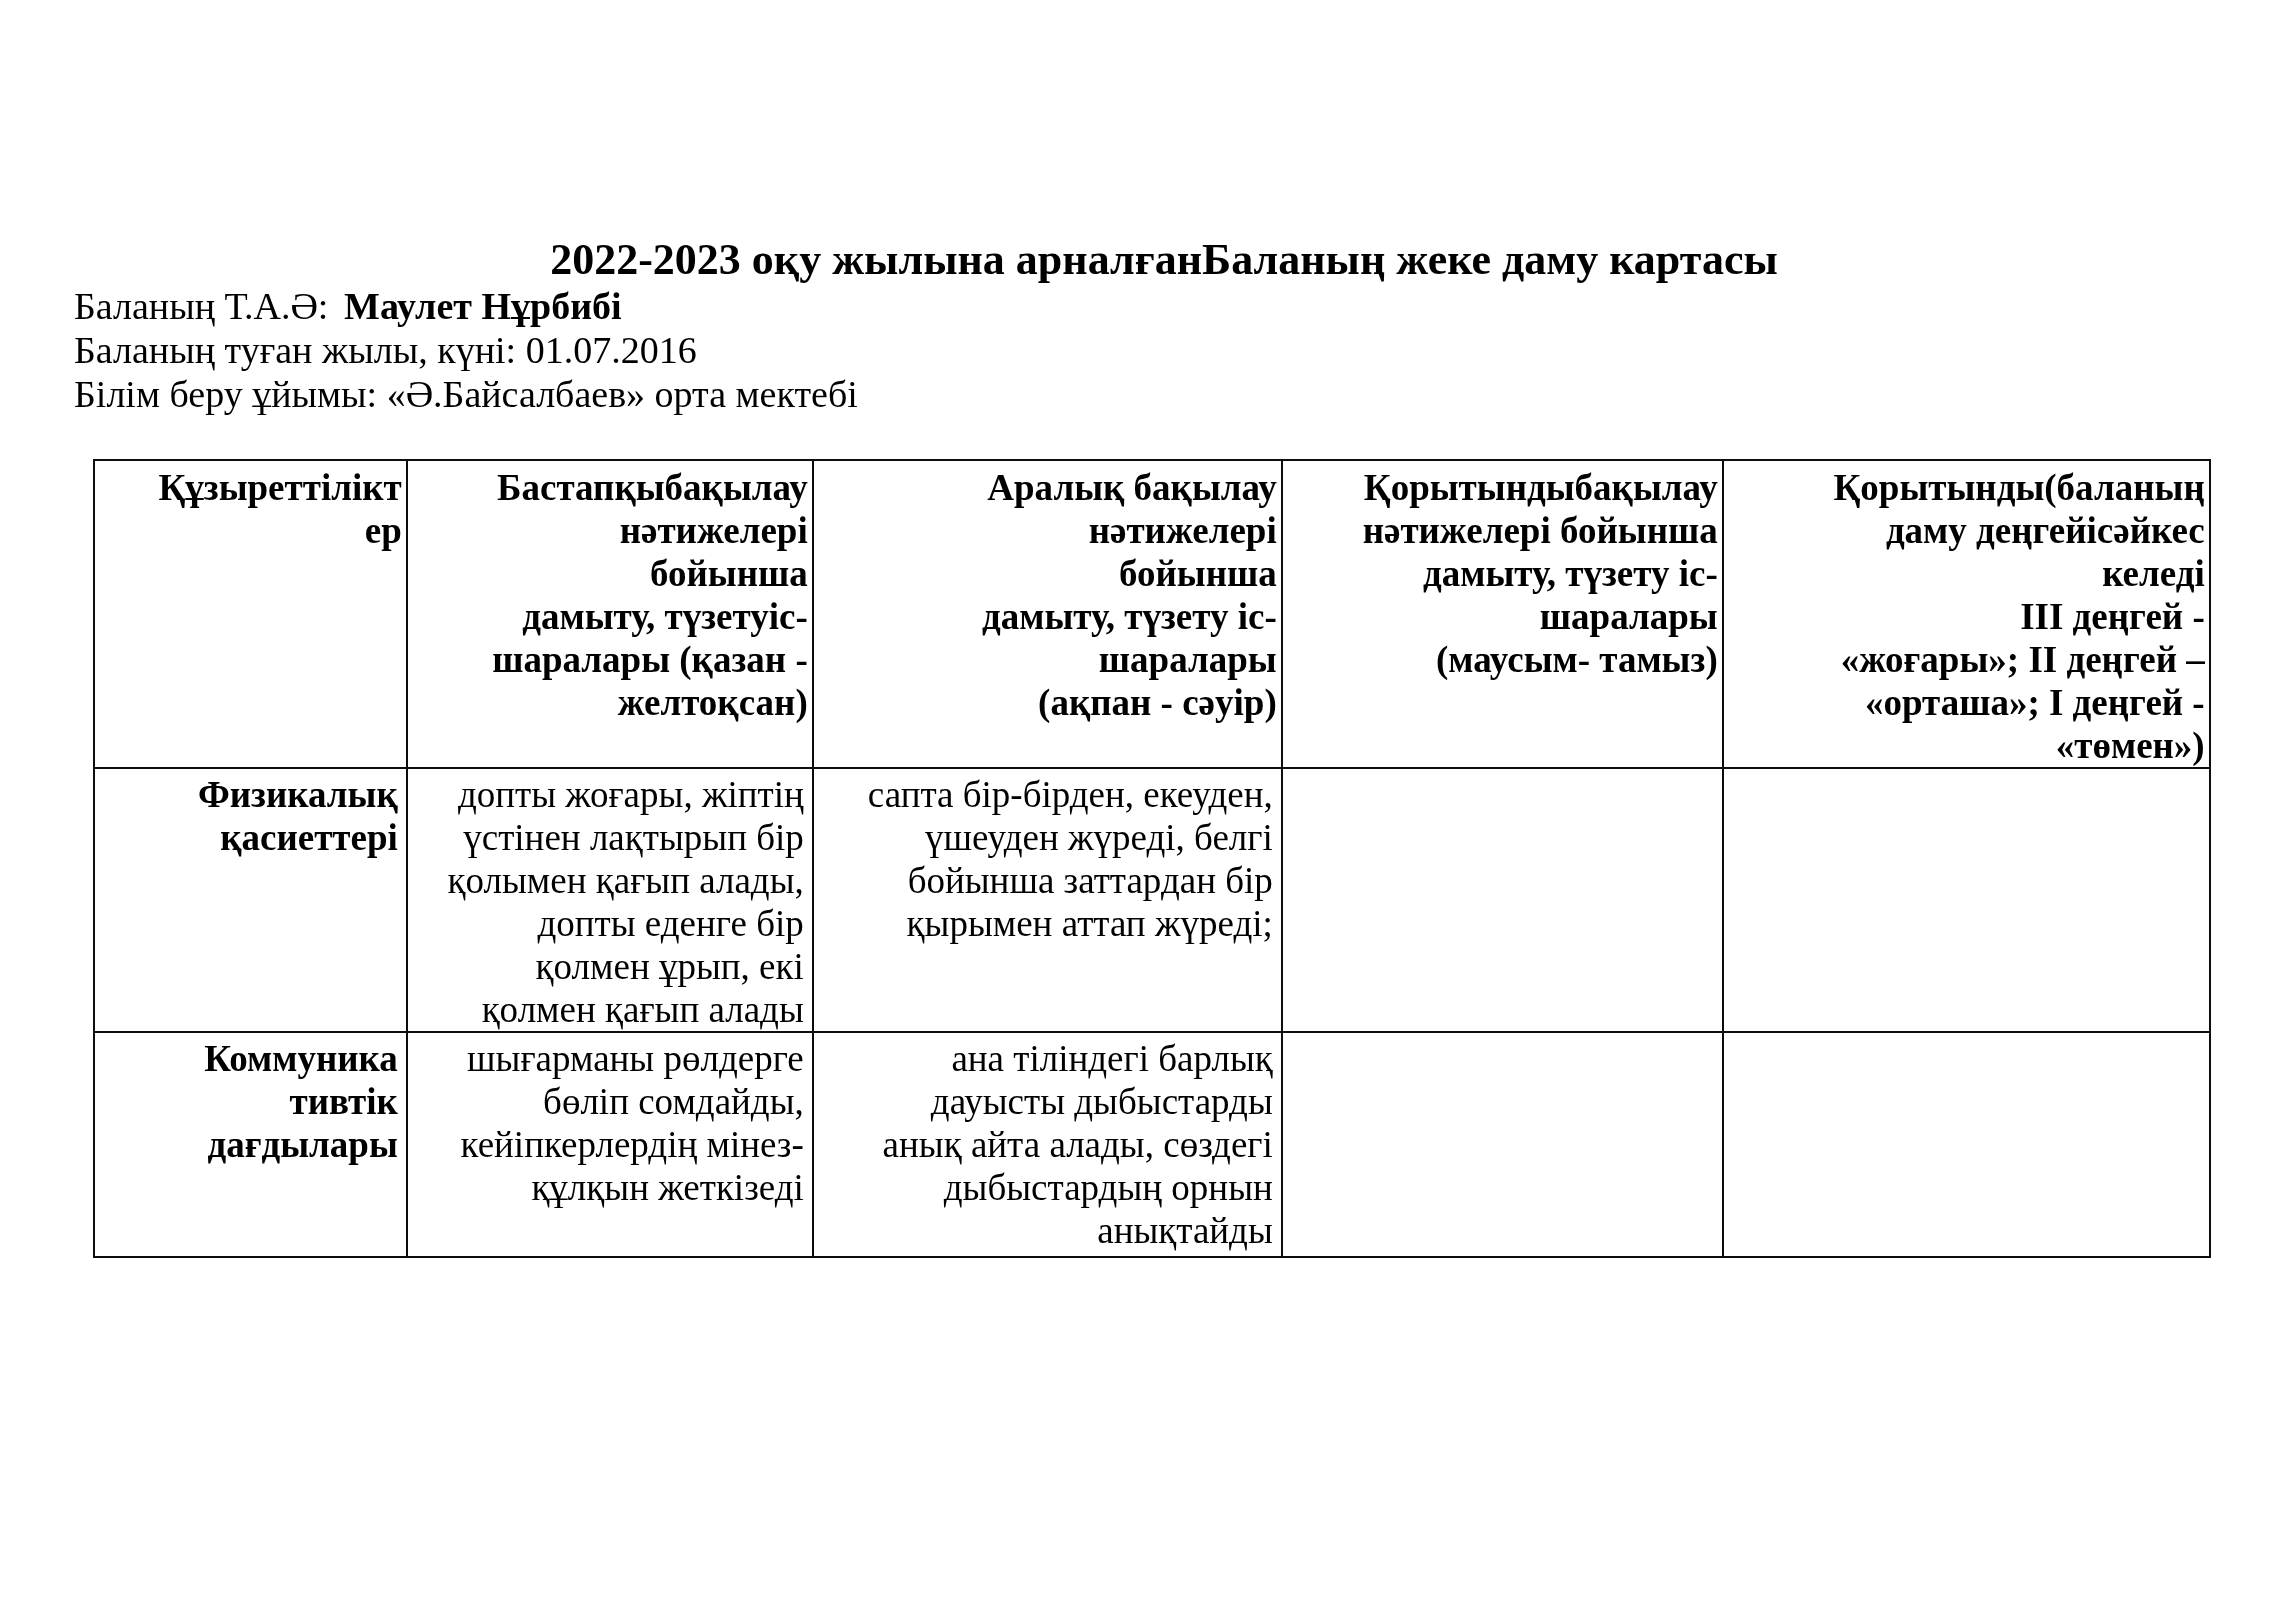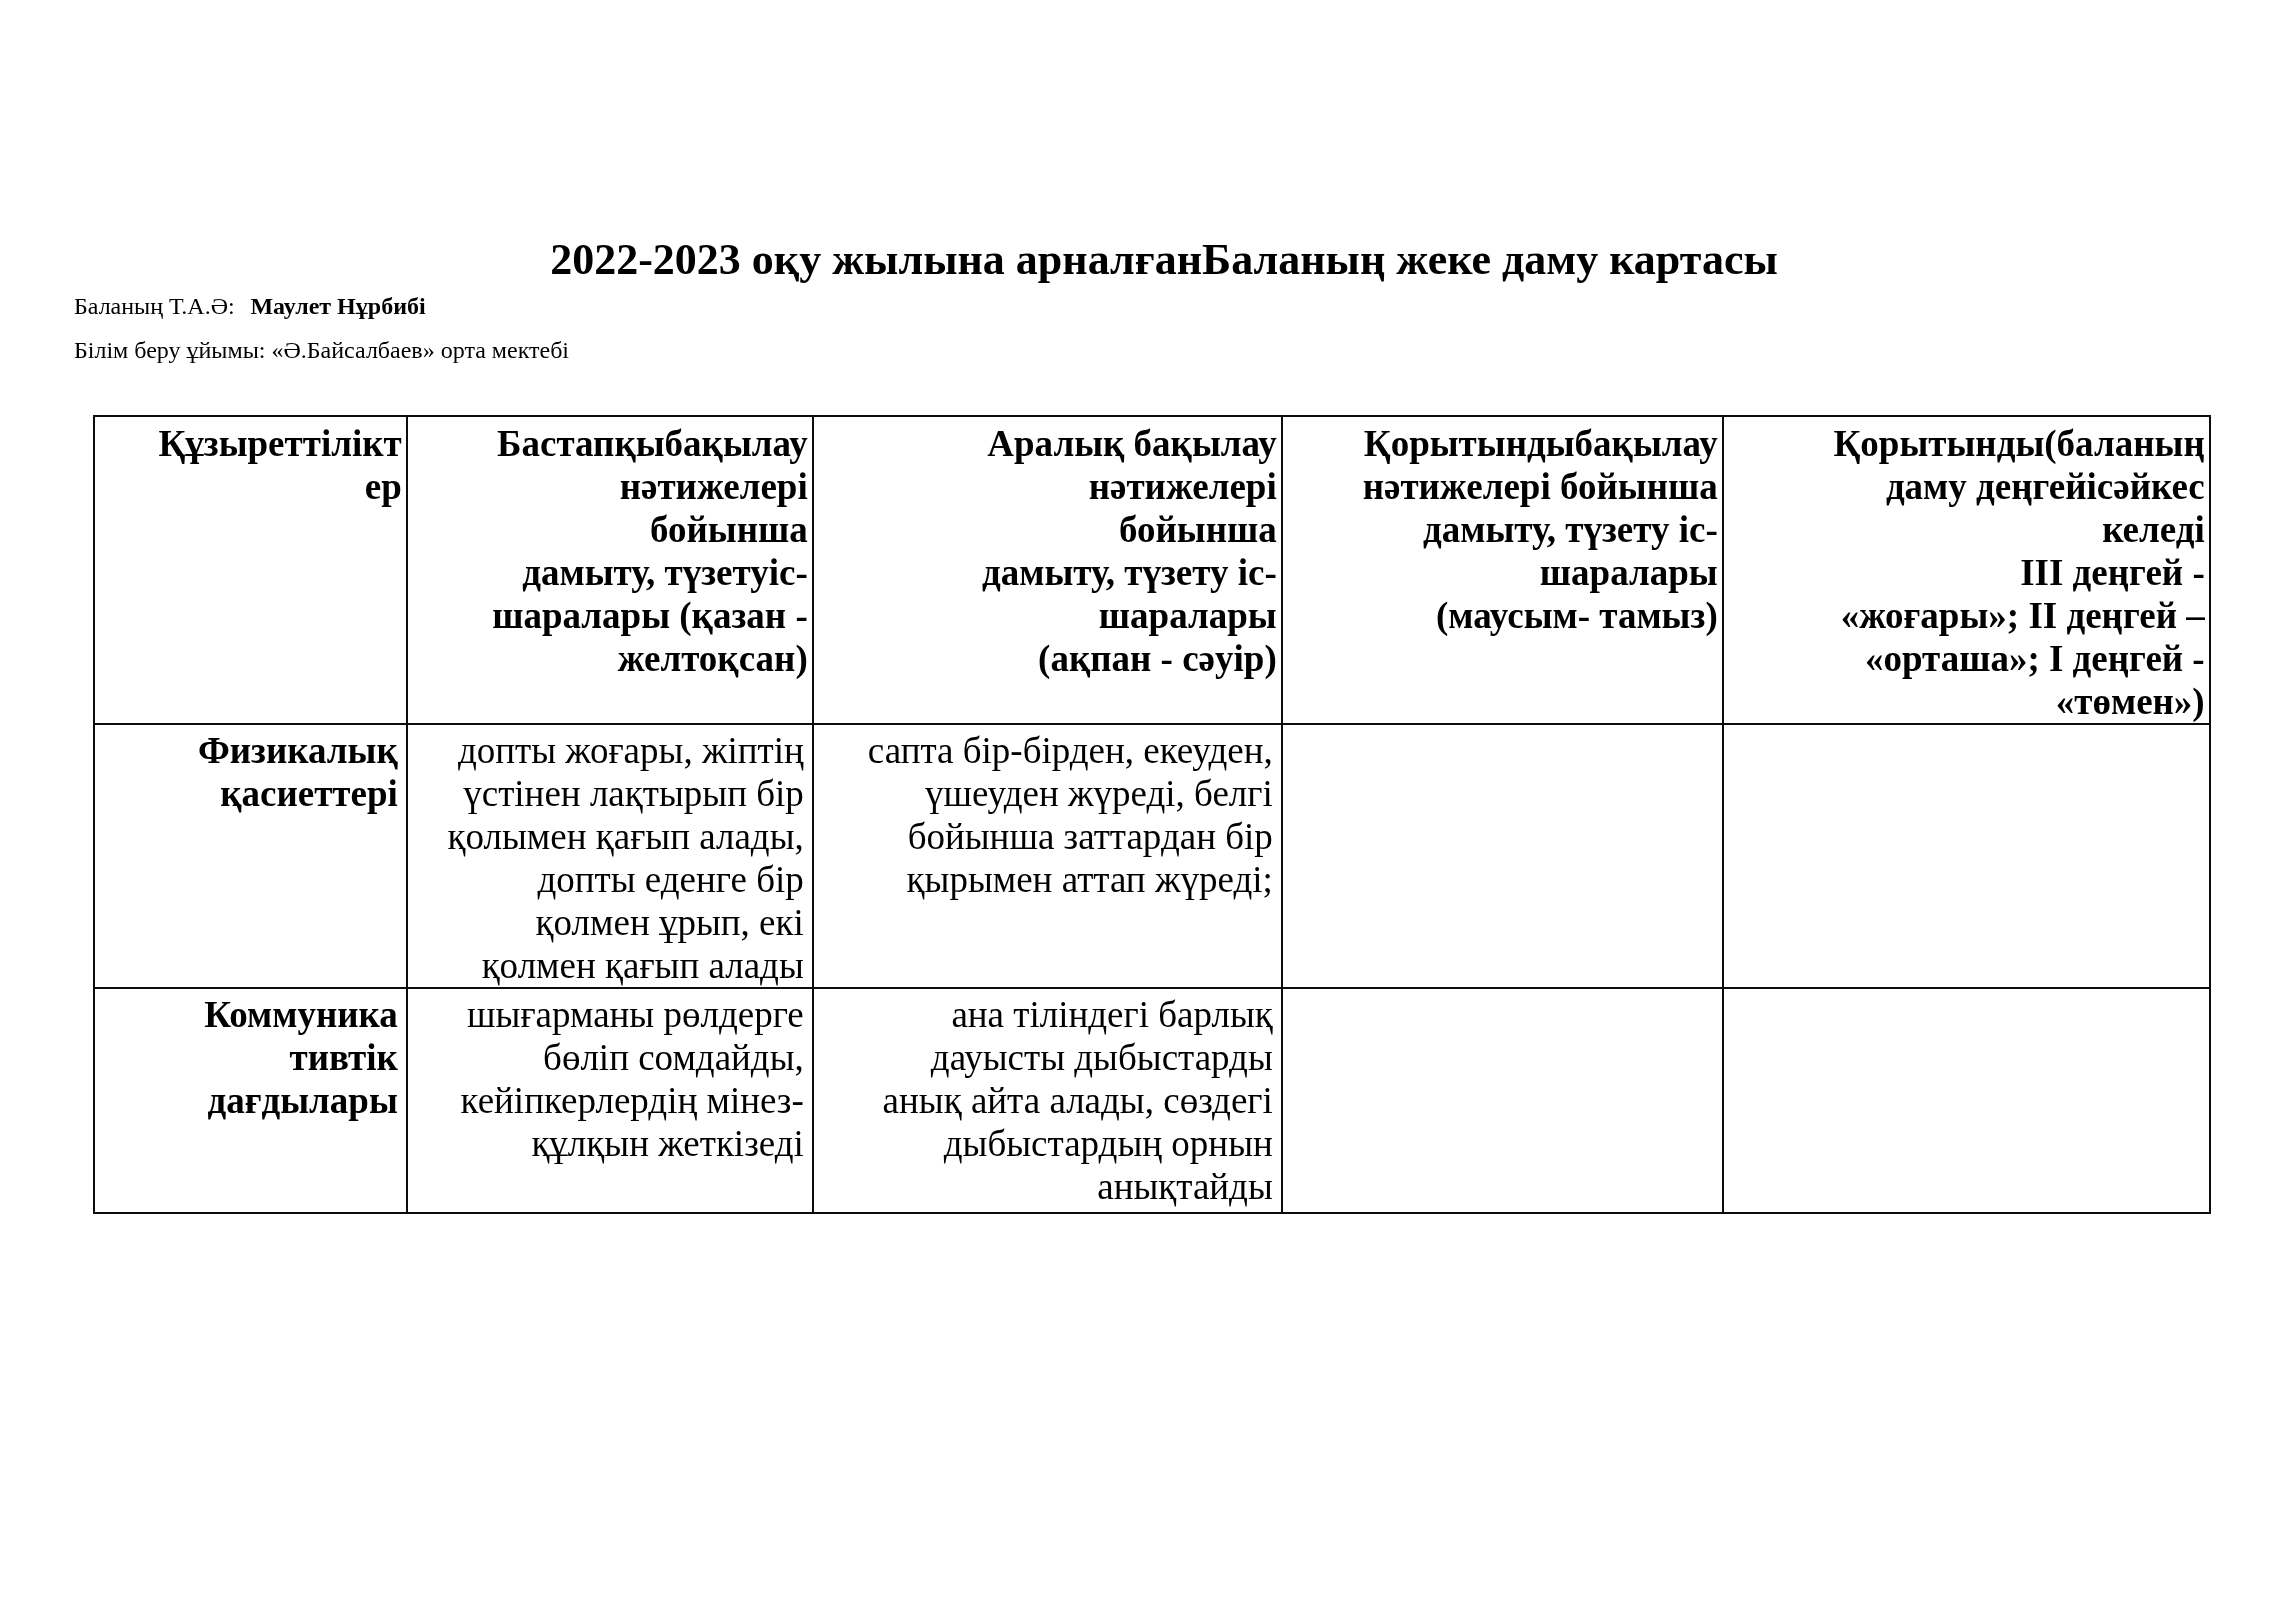--- a/index.html
+++ b/index.html
@@ -15,21 +15,21 @@
     overflow: hidden;
   }
   .title {
     text-align: center;
     font-weight: bold;
     font-size: 44px;
     line-height: 49px;
     white-space: nowrap;
   }
   .info-line {
-    font-size: 24px;
+    font-size: 38px;
     line-height: 44px;
   }
   .bold-val {
     font-weight: bold;
     margin-left: 15.7px;
   }
   table.dev-table {
     border-collapse: collapse;
     table-layout: fixed;
     width: 2115px;
@@ -67,20 +67,21 @@
 </style>
 </head>
 <body>
 
 <div class="page">
 
   <div class="title">2022-2023 оқу жылына арналғанБаланың жеке даму картасы</div>
 
   <div class="info-line"><span>Баланың Т.А.Ә:</span><span class="bold-val">Маулет Нұрбибі</span></div>
 
+  <div class="info-line">Баланың туған жылы, күні: 01.07.2016</div>
 
   <div class="info-line">Білім беру ұйымы: «Ә.Байсалбаев» орта мектебі</div>
 
   <table class="dev-table">
     <colgroup>
       <col style="width:313px">
       <col style="width:406px">
       <col style="width:469px">
       <col style="width:441px">
       <col style="width:487px">

